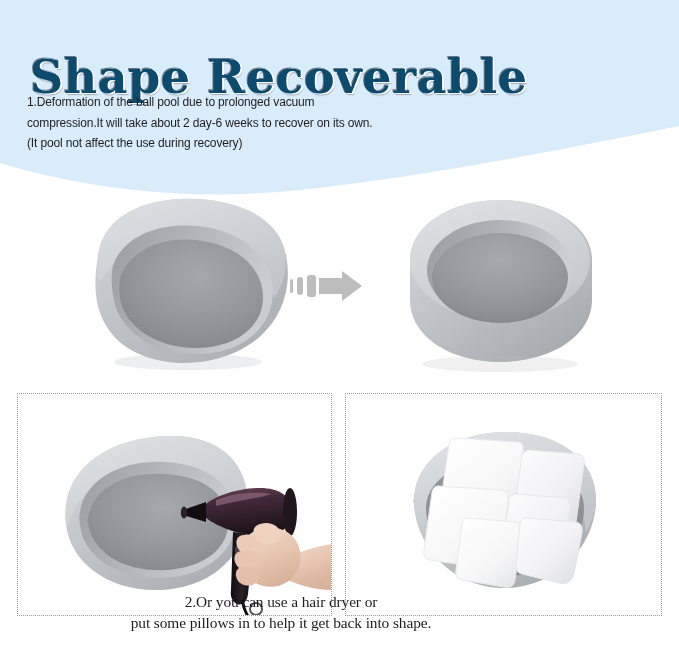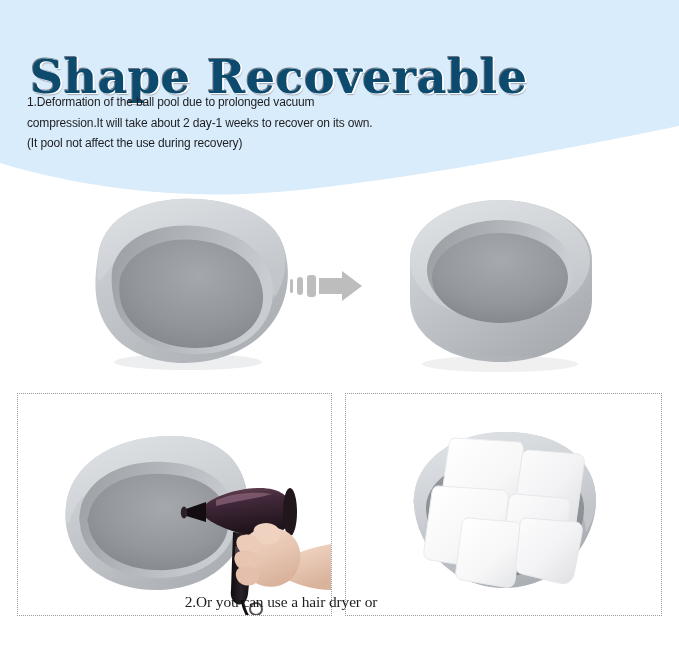--- a/index.html
+++ b/index.html
@@ -128,21 +128,21 @@
     <path d="M0,0 H679 V126
              C560,150 430,176 300,190
              C215,199 110,196 0,163 Z" fill="#d9ecfb"></path>
   </svg>
 </div>
 
 <h1 id="page-title">Shape Recoverable</h1>
 
 <div id="intro-text">
   <span class="line">1.Deformation of the ball pool due to prolonged vacuum</span>
-  <span class="line">compression.It will take about 2 day-1 weeks to recover on its own.</span>
+  <span class="line">compression.It will take about 2 day-6 weeks to recover on its own.</span>
   <span class="line">(It pool not affect the use during recovery)</span>
 </div>
 
 <div id="compare-row">
 
   <div class="pool-figure" id="pool-deformed">
     <svg width="220" height="180" viewBox="0 0 220 180" xmlns="http://www.w3.org/2000/svg">
       <defs>
         <linearGradient id="dOuter" x1="0" y1="0" x2="0.85" y2="1">
           <stop offset="0%" stop-color="#d4d8dc"></stop>
@@ -441,13 +441,14 @@
                  L228,180 C226,188 220,191 213,189
                  L176,180 C171,179 169,175 170,170
                  L174,130 C175,126 177,124 180,124 Z" fill="url(#pillowB)" stroke="#e6e7e9" stroke-width="1"></path>
       </g>
     </svg>
   </div>
 </div>
 
 <div id="bottom-caption">
   <span class="line">2.Or you can use a hair dryer or</span>
+  <span class="line">put some pillows in to help it get back into shape.</span>
 </div>
 
 </body></html>

